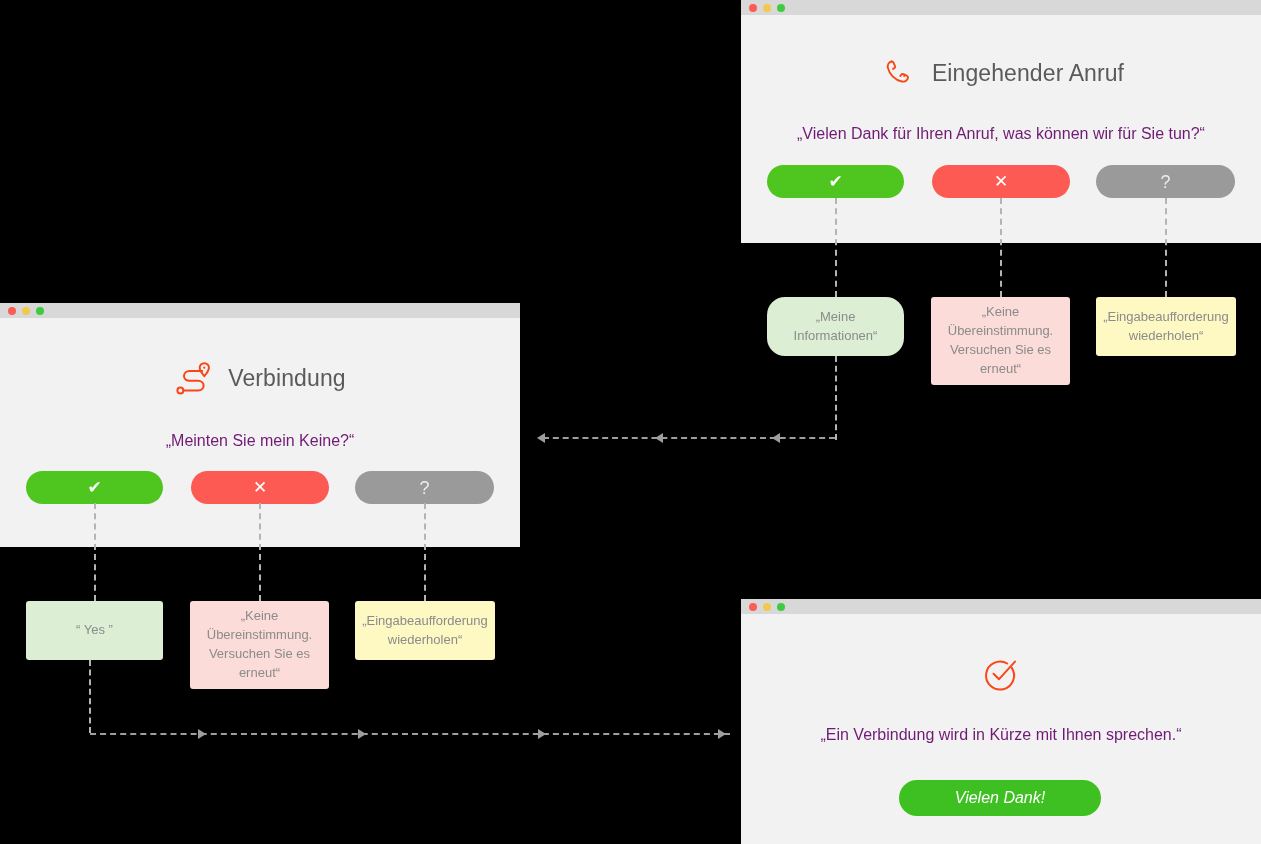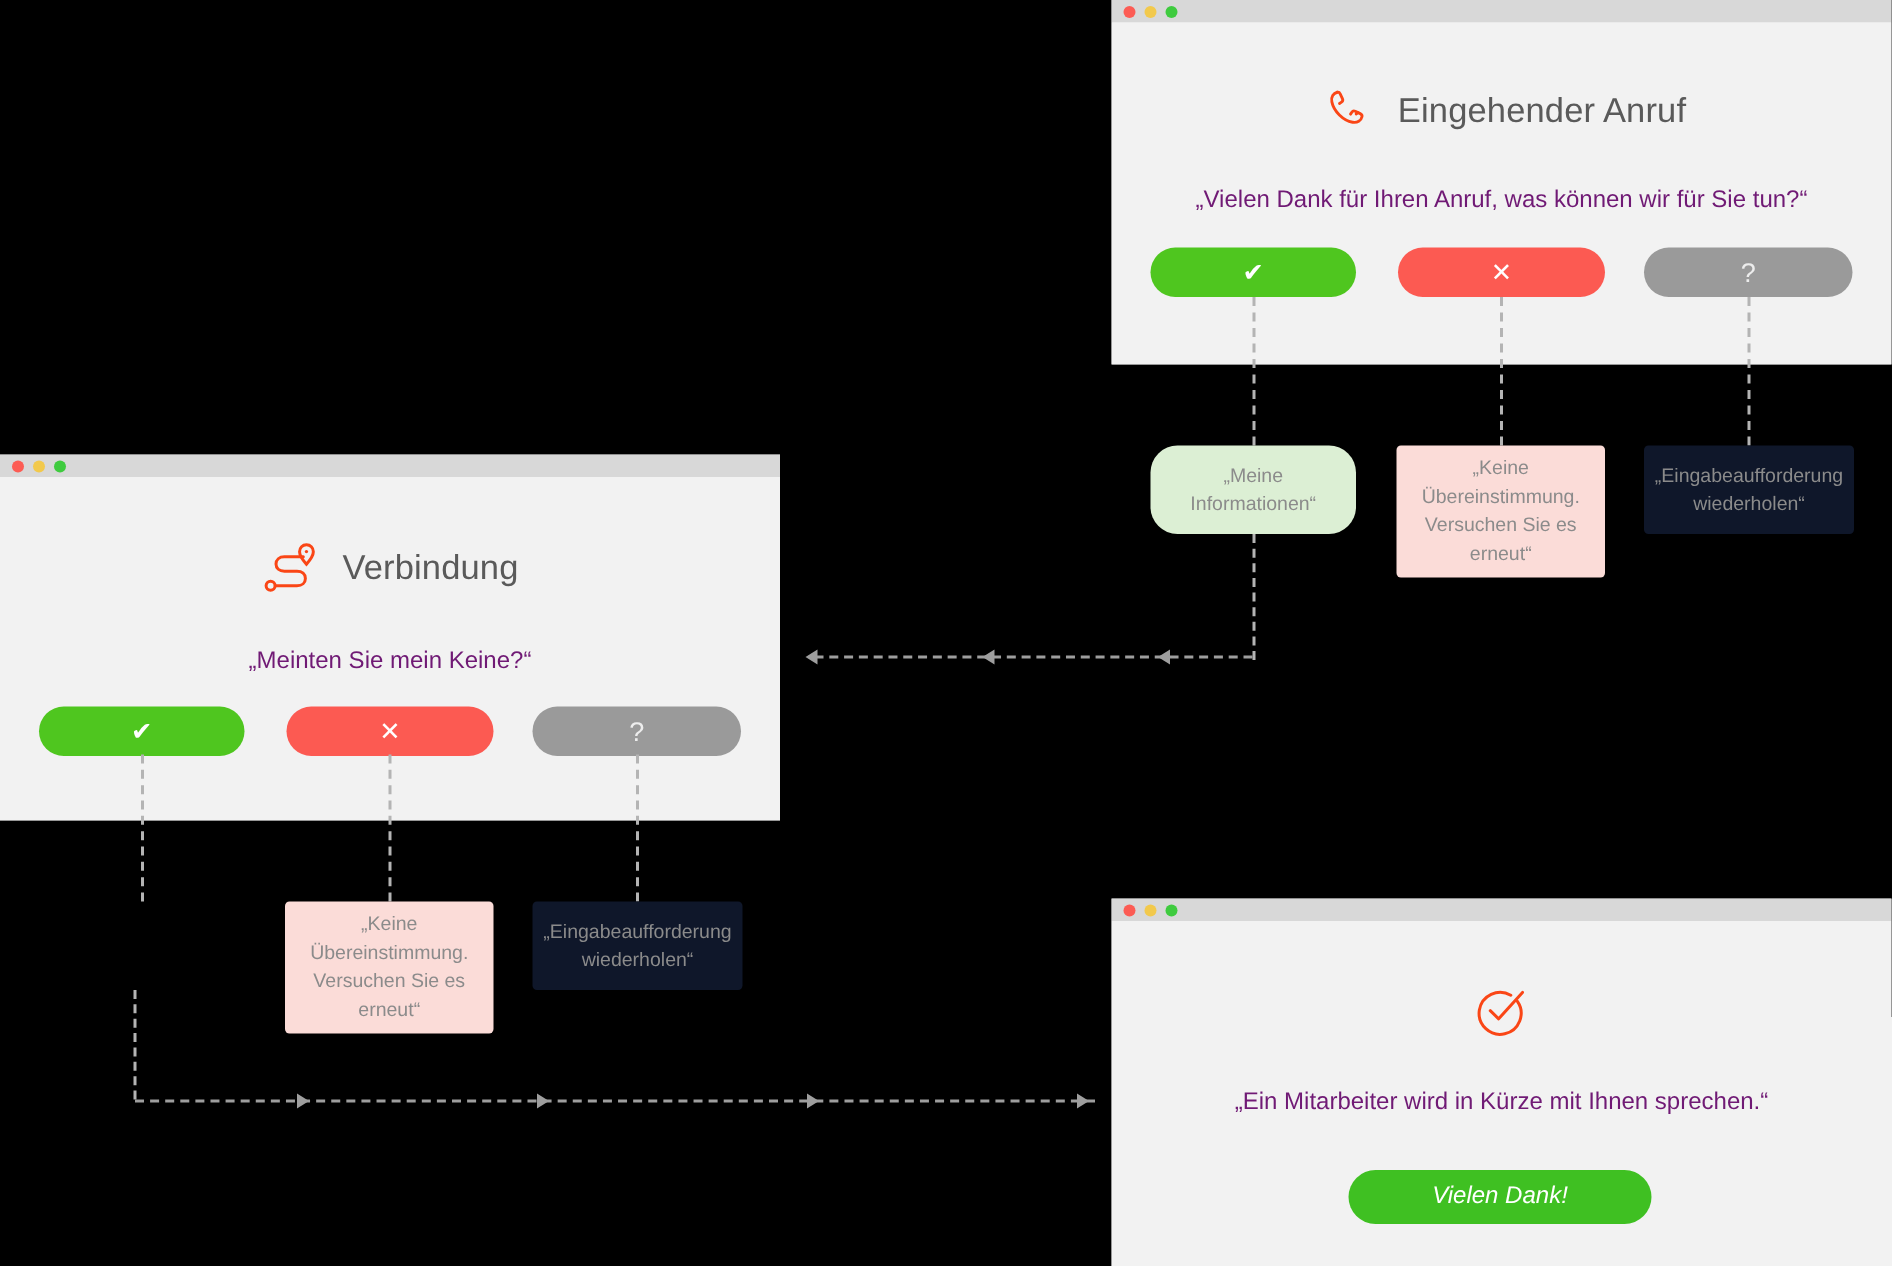--- a/index.html
+++ b/index.html
@@ -40,21 +40,21 @@
   .glyph.q{font-weight:400;font-size:18px;}
 
   
   .card{
     position:absolute;border-radius:3px;display:flex;align-items:center;justify-content:center;
     text-align:center;font-size:13px;color:#8b8b8b;line-height:1.45;padding:6px 8px;
     box-sizing:border-box;
   }
   .card.green{background:#dcefd4;}
   .card.pink{background:#fbdcd8;}
-  .card.grey{background:#0f172a;}
+  .card.grey{background:#fef9c3;}
 
   
   .vline{position:absolute;width:0;border-left:2px dashed #b4b4b4;}
   .hline{position:absolute;height:0;border-top:2px dashed #9e9e9e;}
   .arrow{position:absolute;width:0;height:0;}
   .arrow.left{
     border-top:5px solid transparent;border-bottom:5px solid transparent;
     border-right:8px solid #9e9e9e;
   }
   .arrow.right{
@@ -164,20 +164,23 @@
           <span class="glyph q">?</span>
         </div>
       </div>
     </div>
   </div>
 
   <div class="vline" style="left:94px;top:503px;height:98px;"></div>
   <div class="vline" style="left:259px;top:503px;height:98px;"></div>
   <div class="vline" style="left:424px;top:503px;height:98px;"></div>
 
+  <div class="card green" style="left:26px;top:601px;width:137px;height:59px;">
+    <span>“ Yes ”</span>
+  </div>
   <div class="card pink" style="left:190px;top:601px;width:139px;height:88px;">
     <span>„Keine Übereinstimmung. Versuchen Sie es erneut“</span>
   </div>
   <div class="card grey" style="left:355px;top:601px;width:140px;height:59px;">
     <span>„Eingabeaufforderung wiederholen“</span>
   </div>
 
   <div class="vline" style="left:89px;top:660px;height:73px;"></div>
 
   <div class="hline" style="left:90px;top:733px;width:640px;"></div>
@@ -196,21 +199,21 @@
 
       <div class="head" style="position:absolute;left:0;top:40px;width:100%;gap:12px;">
         <span class="icon-wrap">
           <svg width="38" height="38" viewBox="0 0 38 38" fill="none">
             <path d="M29.6 12.6a14 14 0 1 1-4.4-4.1" stroke="#fa4616" stroke-width="2" stroke-linecap="round" fill="none"></path>
             <path d="M11.5 18.8l5.6 5.4L33 6.6" stroke="#fa4616" stroke-width="2" stroke-linecap="round" stroke-linejoin="round" fill="none"></path>
           </svg>
         </span>
       </div>
 
-      <div class="subtitle" style="position:absolute;left:0;top:112px;width:100%;">„Ein Mitarbeiter wird in Kürze mit Ihnen sprechen.“</div>
+      <div class="subtitle" style="position:absolute;left:0;top:112px;width:100%;">„Ein Verbindung wird in Kürze mit Ihnen sprechen.“</div>
 
       <div class="cta" style="position:absolute;left:158px;top:166px;width:202px;height:36px;">
         <span>Vielen Dank!</span>
       </div>
     </div>
   </div>
 
 </div>
 
 </body></html>

